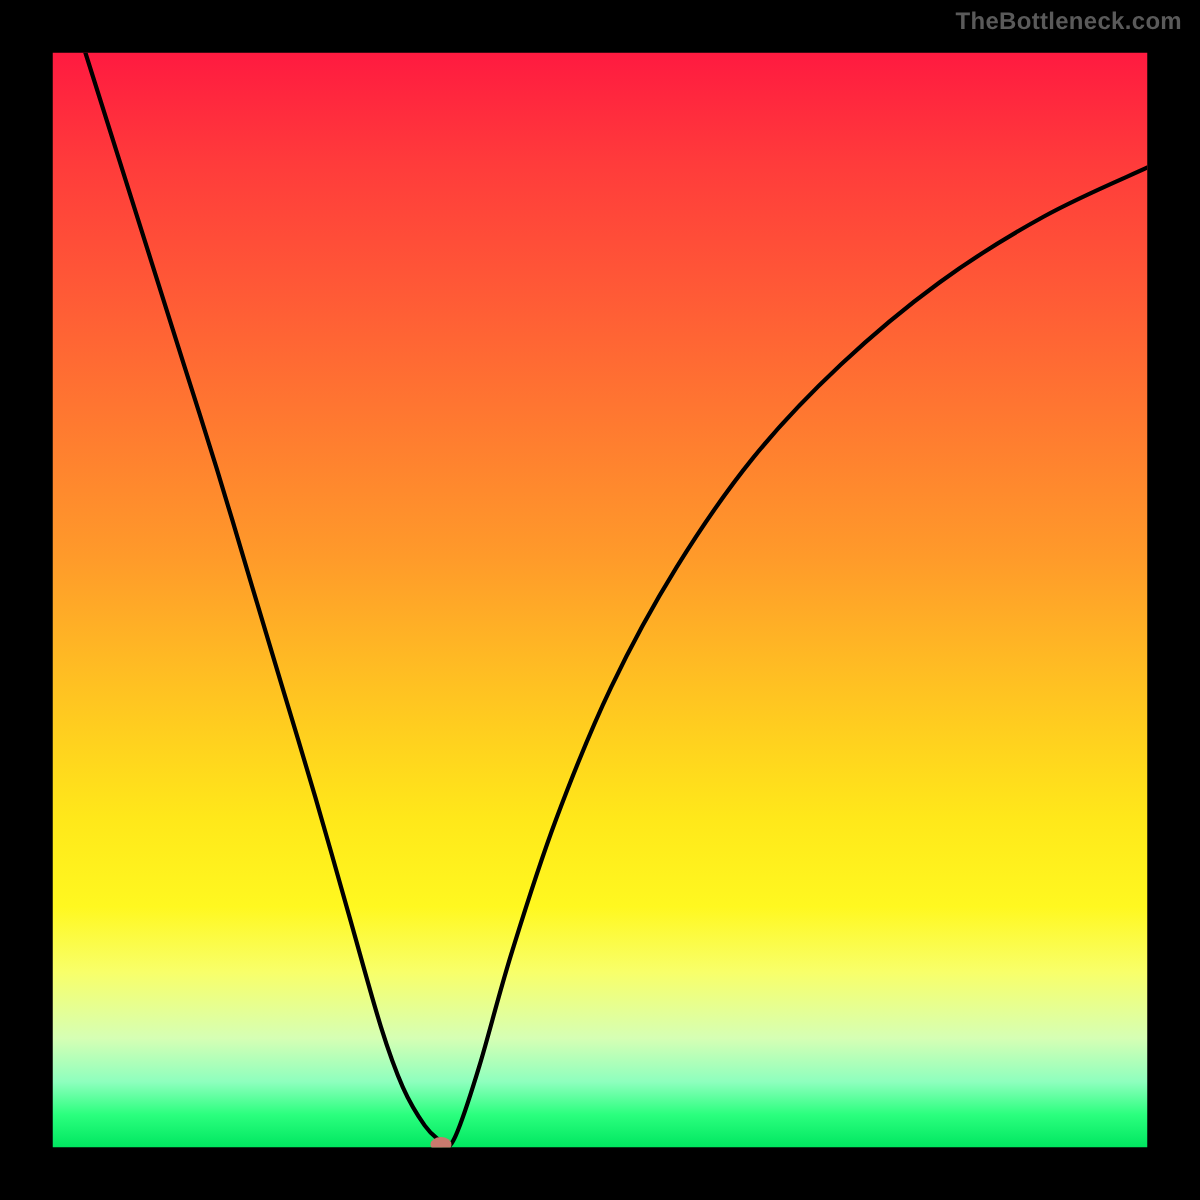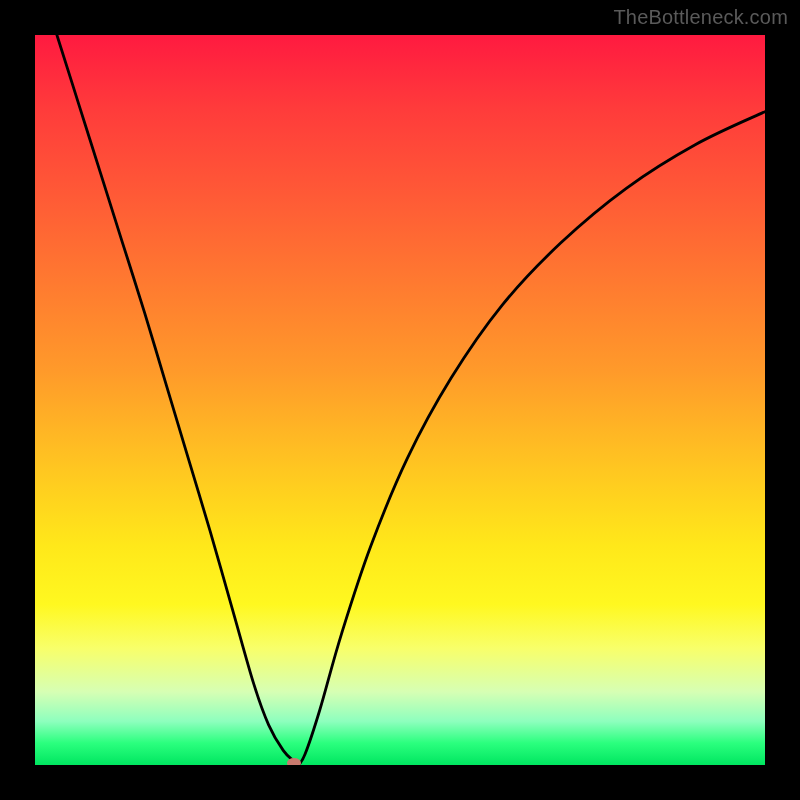--- a/index.html
+++ b/index.html
@@ -52,22 +52,22 @@
     height: 10px;
     background: #c97a6e;
     border-radius: 50%;
     transform: translate(-50%, -50%);
   }
   .watermark {
     position: absolute;
     top: 6px;
     right: 12px;
     color: #5a5a5a;
-    font-size: 20px;
-    font-weight: 400;
+    font-size: 16px;
+    font-weight: 700;
     letter-spacing: 0.2px;
     user-select: none;
   }
   svg.curve {
     position: absolute;
     left: 0; top: 0;
     width: 730px; height: 730px;
   }
 </style>
 </head>

